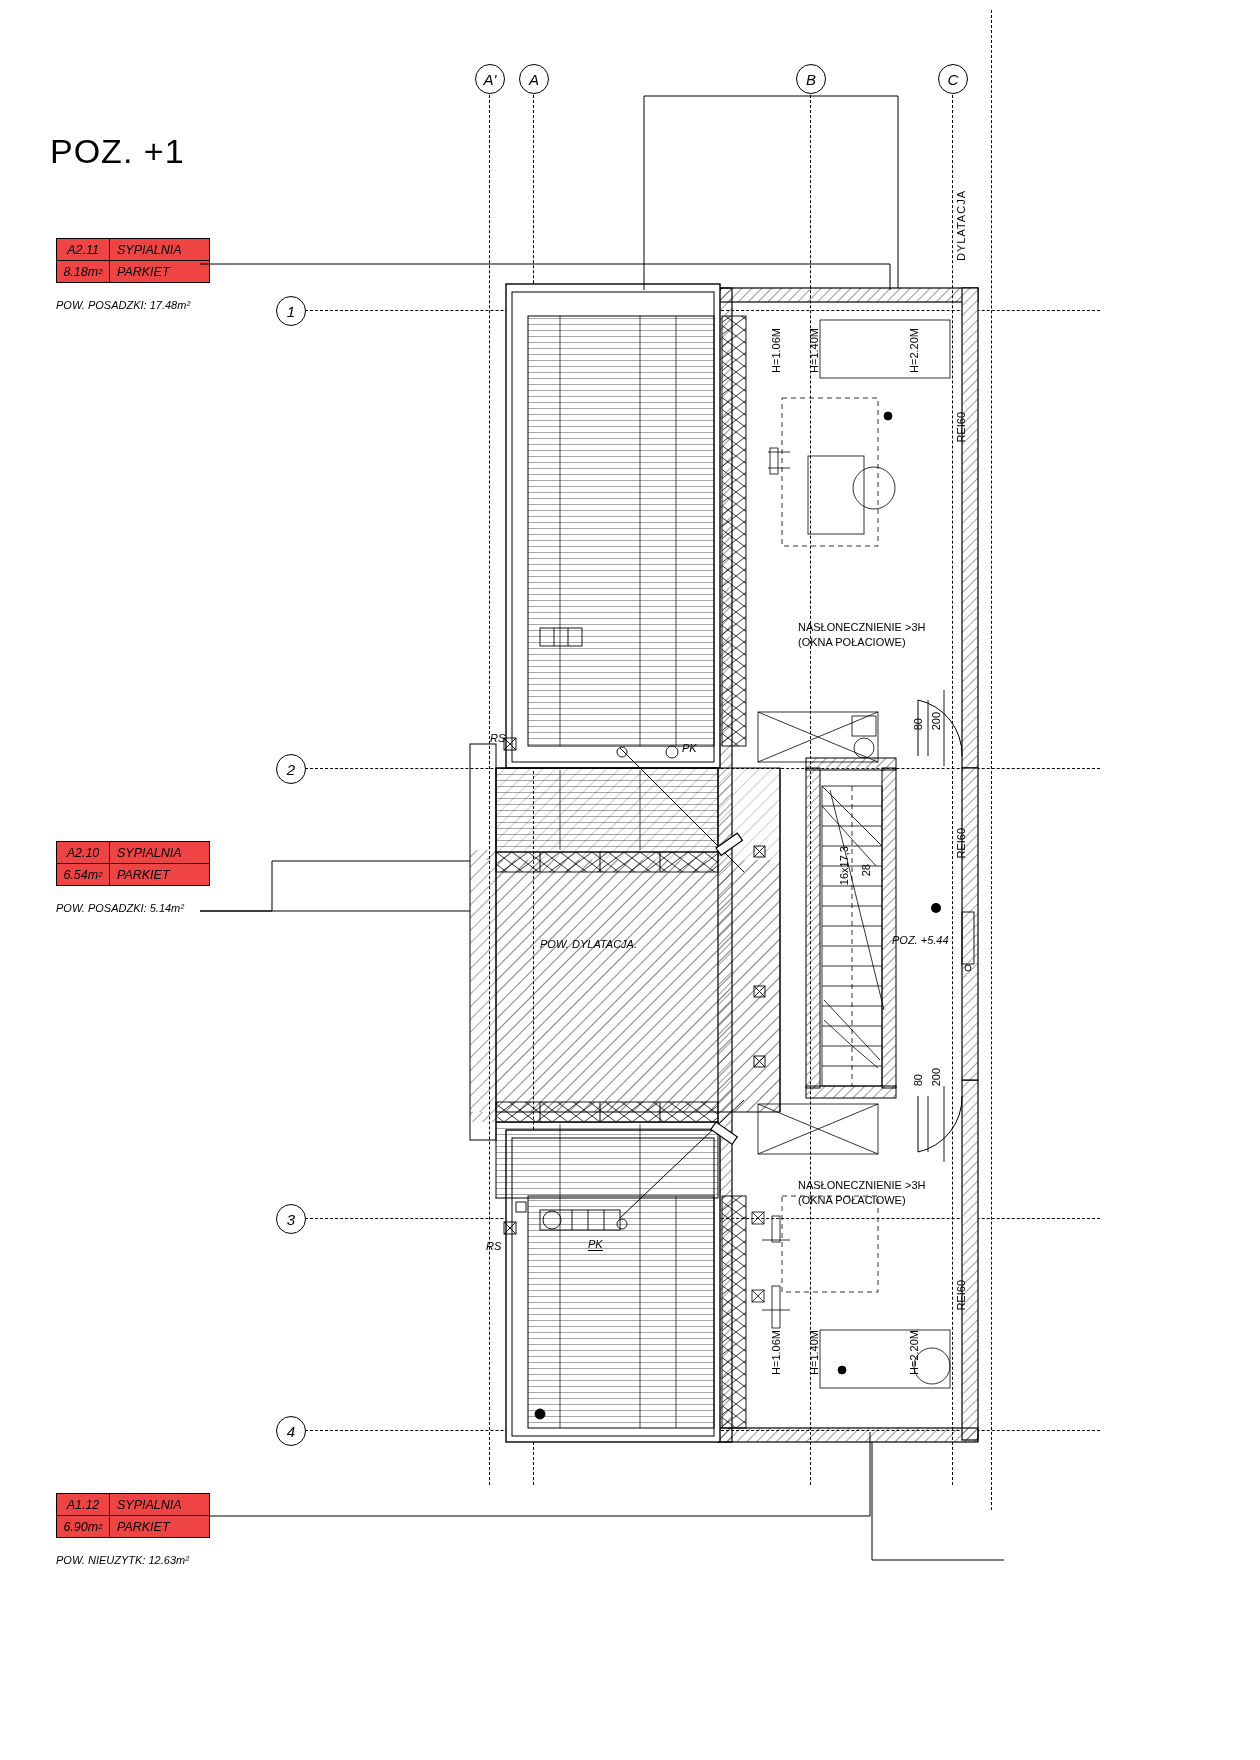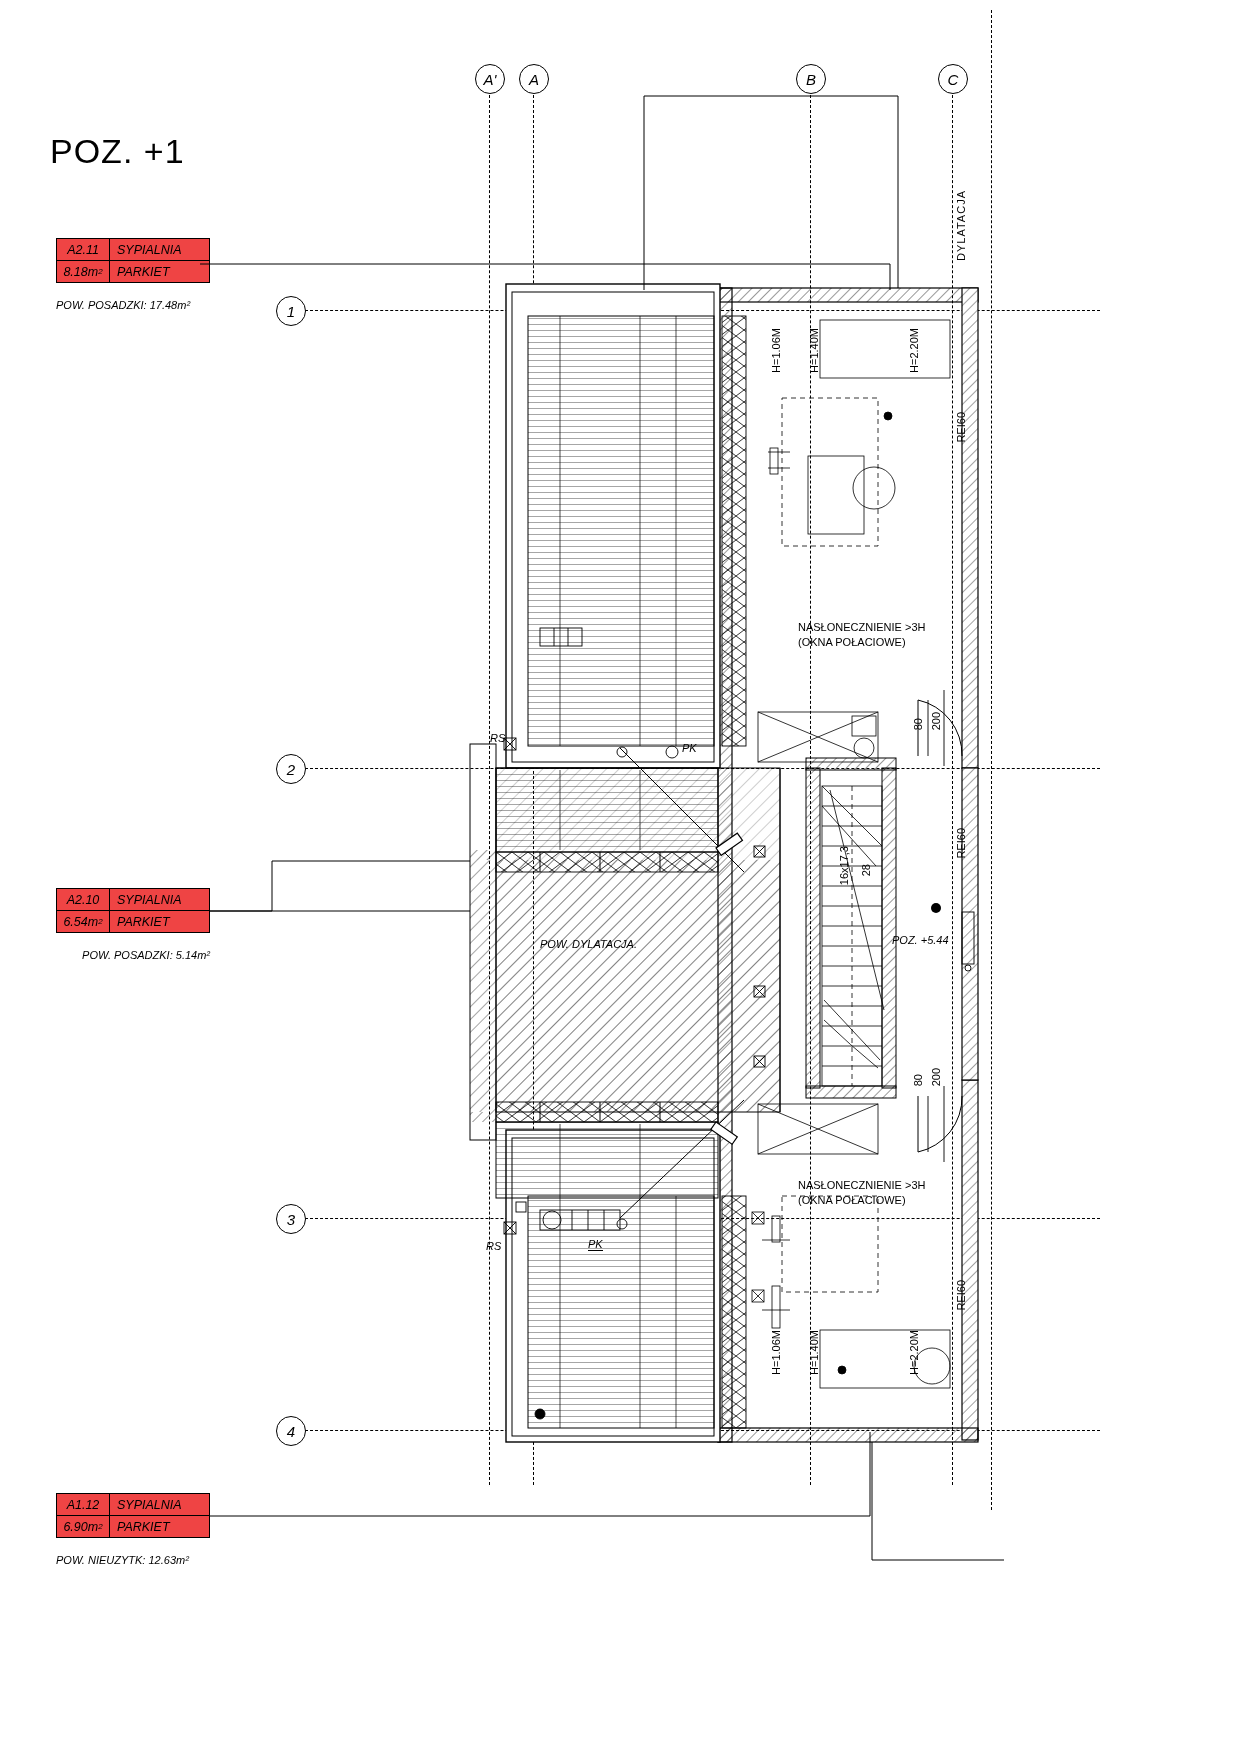--- a/index.html
+++ b/index.html
@@ -88,21 +88,21 @@
     <div class="legend-sub">POW. POSADZKI: 17.48m²</div>
   </div>
 
   <svg width="1260" height="1760" style="pointer-events:none">
     <polyline class="thin" stroke-width="1" points="200,264 890,264 890,290"></polyline>
     <polyline class="thin" stroke-width="1" points="200,911 272,911 272,861 470,861"></polyline>
     <polyline class="thin" stroke-width="1" points="200,911 470,911"></polyline>
     <polyline class="thin" stroke-width="1" points="200,1516 870,1516 870,1432"></polyline>
   </svg>
 
-  <div class="abs" style="left:56px;top:888px;text-align:right;">
+  <div class="abs" style="left:56px;top:841px;">
     <div class="legend">
       <div class="row">
         <div class="c1">A2.10</div>
         <div class="c2">SYPIALNIA</div>
       </div>
       <div class="row">
         <div class="c1">
             <span>6.54</span>
             <span>m</span>
             <span class="sup">2</span>

